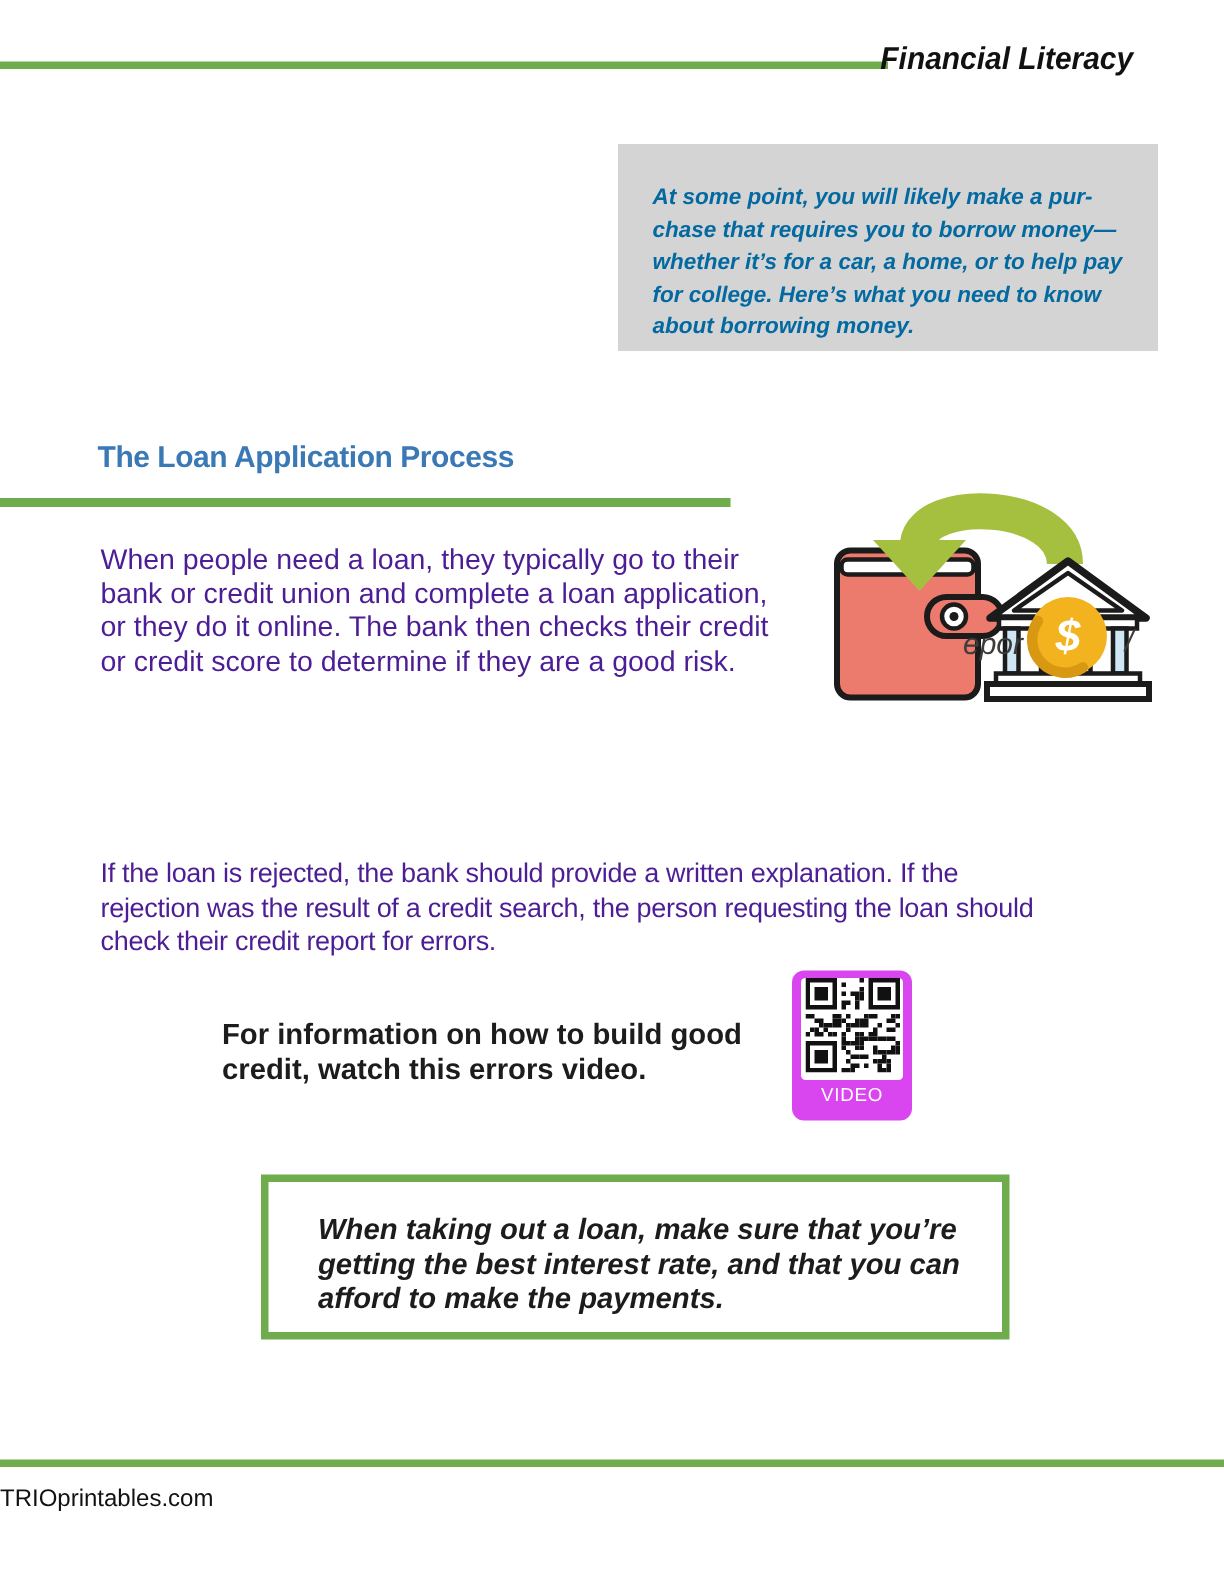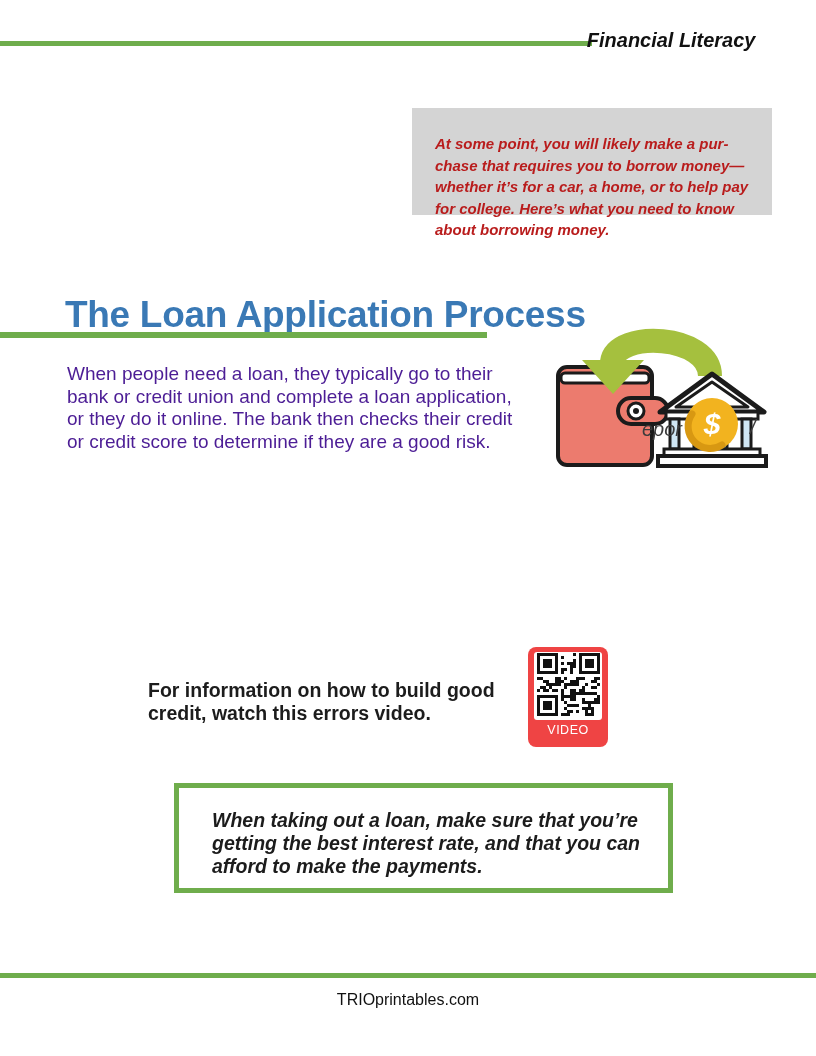--- a/index.html
+++ b/index.html
@@ -5,45 +5,45 @@
   html,body{margin:0;padding:0;background:#ffffff;}
   .page{position:relative;width:816px;height:1056px;background:#ffffff;overflow:hidden;
         font-family:"Liberation Sans",sans-serif;color:#231F20;}
   .rule{position:absolute;background:#6FAD4C;}
   .top-rule{left:0;top:41px;width:592px;height:5px;}
   .header-label{position:absolute;top:28px;right:61px;font-size:21px;font-weight:bold;font-style:italic;
         color:#111;transform:scaleX(.95);transform-origin:right center;white-space:nowrap;}
   .loans-box{position:absolute;left:46px;top:95px;width:327px;height:155px;border:7px solid #6FAD4C;
         box-sizing:border-box;display:flex;align-items:center;justify-content:center;background:#fff;}
   .loans-title{font-size:76px;font-weight:bold;color:#6FAD4C;letter-spacing:-2px;line-height:1;}
-  .intro-box{position:absolute;left:412px;top:108px;width:360px;height:107px;background:#D4D4D4;
+  .intro-box{position:absolute;left:412px;top:96px;width:360px;height:138px;background:#D4D4D4;
         box-sizing:border-box;padding:25px 12px 0 23px;font-size:15px;font-weight:bold;font-style:italic;
-        line-height:21.5px;color:#b91c1c;}
+        line-height:21.5px;color:#0369a1;}
   .lines{white-space:pre-line;}
-  .section-heading{position:absolute;left:65px;top:294px;font-size:37px;font-weight:bold;color:#3A79B5;
+  .section-heading{position:absolute;left:65px;top:294px;font-size:20px;font-weight:bold;color:#3A79B5;
         letter-spacing:-.3px;white-space:nowrap;}
   .heading-rule{left:0;top:332px;width:487px;height:6px;}
   .par{position:absolute;font-size:19px;line-height:22.7px;color:#4c1d95;}
   .p1{left:67px;top:363px;width:500px;}
   .p2{left:67px;top:491px;width:720px;font-size:18px;line-height:22.6px;letter-spacing:-.2px;}
   .p3{left:67px;top:571px;width:720px;font-size:18px;line-height:22.6px;letter-spacing:-.2px;}
   .illustration{position:absolute;left:552px;top:320px;width:220px;height:158px;font-style:italic;}
   .video-text{position:absolute;left:148px;top:679px;width:400px;font-size:19.5px;font-weight:bold;
         line-height:23px;color:#1c1c1c;}
-  .qr{position:absolute;left:528px;top:647px;width:80px;height:100px;background:#ef4444;border-radius:8px;}
+  .qr{position:absolute;left:528px;top:647px;width:80px;height:100px;background:#d946ef;border-radius:8px;}
   .qr-white{position:absolute;left:6px;top:5px;width:68px;height:68px;background:#fff;border-radius:3px;
         display:flex;align-items:center;justify-content:center;}
   .qr-label{position:absolute;left:0;right:0;top:76px;text-align:center;color:#fff;font-size:12.5px;
         letter-spacing:.5px;font-family:"Liberation Sans",sans-serif;}
   .quote-box{position:absolute;left:174px;top:783px;width:499px;height:110px;border:5px solid #6FAD4C;
         box-sizing:border-box;background:#fff;}
   .quote-text{margin:21px 0 0 33px;font-size:19.5px;font-weight:bold;font-style:italic;line-height:22.8px;
         color:#1c1c1c;}
   .footer-rule{left:0;top:973px;width:816px;height:5px;}
-  .footer-text{position:absolute;left:0;top:991px;width:816px;text-align:center;font-size:16px;color:#111;}
+  .footer-text{position:absolute;left:0;top:991px;width:816px;text-align:left;font-size:16px;color:#111;}
 </style>
 </head>
 <body>
 
 <div class="page">
 
   <div class="rule top-rule"></div>
   <div class="header-label">Financial Literacy</div>
 
 
@@ -98,20 +98,23 @@
       <text x="198" y="114" font-size="20" fill="#3c3c3c" font-family="Liberation Sans, sans-serif">/</text>
 
       <g>
         <circle cx="160" cy="104" r="26" fill="#F2B31F"></circle>
         <path d="M 140 94 A 22 22 0 0 0 170 125" fill="none" stroke="#D89812" stroke-width="7" stroke-linecap="round"></path>
         <text x="160" y="114" text-anchor="middle" font-size="30" font-weight="bold" fill="#ffffff" font-family="Liberation Sans, sans-serif">$</text>
       </g>
     </svg>
   </div>
 
+  <div class="par p3 lines">If the loan is rejected, the bank should provide a written explanation. If the
+rejection was the result of a credit search, the person requesting the loan should
+check their credit report for errors.</div>
 
   <div class="video-text lines">For information on how to build good
 credit, watch this errors video.</div>
 
   <div class="qr">
     <div class="qr-white">
       <div><svg width="63" height="63" viewBox="0 0 63 63" xmlns="http://www.w3.org/2000/svg">
             <rect x="36" y="0" width="3" height="3" fill="#111"></rect>
             <rect x="24" y="3" width="3" height="3" fill="#111"></rect>
             <rect x="36" y="6" width="3" height="3" fill="#111"></rect>

